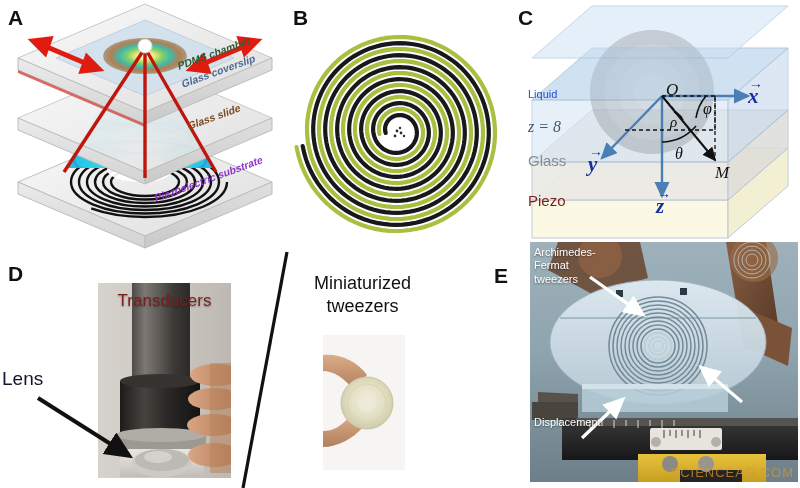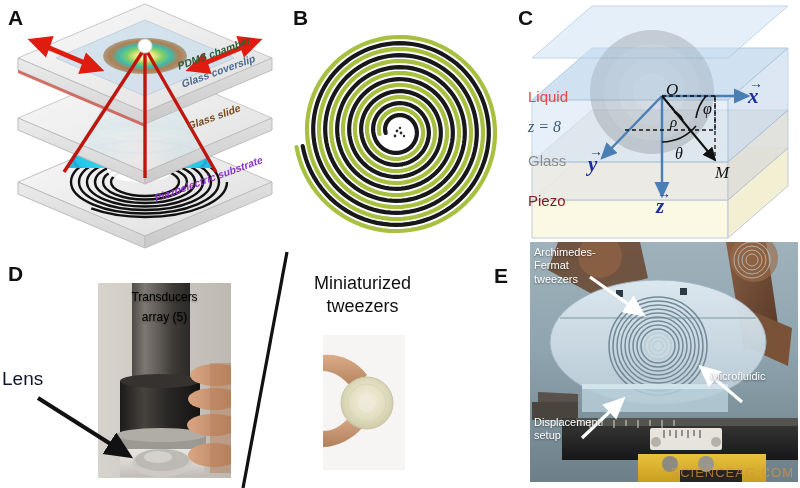--- a/index.html
+++ b/index.html
@@ -22,21 +22,21 @@
 
   
   #panelC{position:absolute;left:510px;top:0;width:290px;height:250px;}
   .clbl{position:absolute;font-size:13px;font-family:"Liberation Sans",sans-serif;z-index:40;}
   .math{font-family:"Liberation Serif",serif;font-style:italic;}
 
   
   #panelD{position:absolute;left:0;top:250px;width:480px;height:238px;}
   .photoD{position:absolute;left:98px;top:33px;width:133px;height:195px;overflow:hidden;
           background:#cfcbc6;}
-  .overlay-txt{position:absolute;color:#000000;font-size:12px;text-align:center;
+  .overlay-txt{position:absolute;color:#7f1d1d;font-size:17px;text-align:center;
                width:100%;font-family:"Liberation Sans",sans-serif;
                text-shadow:0 1px 2px rgba(0,0,0,.35);line-height:1.12;z-index:10;}
   .lens-label{position:absolute;left:2px;top:118px;font-size:19px;color:#0f172a;
               font-family:"Liberation Sans",sans-serif;}
   .mini-label{position:absolute;left:280px;top:22px;width:165px;text-align:center;
               font-size:18px;color:#111;line-height:1.25;
               font-family:"Liberation Sans",sans-serif;}
   .photoM{position:absolute;left:323px;top:85px;width:82px;height:135px;overflow:hidden;
           background:#f4f3f1;}
 
@@ -263,21 +263,21 @@
     <div class="clbl math" style="left:238px;top:84px;font-size:21px;font-weight:bold;color:#1a2fa0;">
       <span>x</span><span style="position:absolute;left:1px;top:-8px;font-size:14px;">→</span>
     </div>
     <div class="clbl math" style="left:78px;top:152px;font-size:21px;font-weight:bold;color:#1a2fa0;">
       <span>y</span><span style="position:absolute;left:1px;top:-8px;font-size:14px;">→</span>
     </div>
     <div class="clbl math" style="left:146px;top:194px;font-size:21px;font-weight:bold;color:#1a2fa0;">
       <span>z</span><span style="position:absolute;left:1px;top:-8px;font-size:14px;">→</span>
     </div>
 
-    <div class="clbl" style="left:18px;top:88px;color:#ef4444;font-size:15px;">Liquid</div>
+    <div class="clbl" style="left:18px;top:88px;color:#1d4ed8;font-size:11px;">Liquid</div>
     <div class="clbl math" style="left:18px;top:118px;color:#3d5a75;font-size:16px;">z = 8</div>
     <div class="clbl" style="left:18px;top:152px;color:#8c8c8c;font-size:15px;">Glass</div>
     <div class="clbl" style="left:18px;top:192px;color:#7f1d1d;font-size:15px;">Piezo</div>
   </div>
 
   <div id="panelD">
     <div class="panel-letter" style="left:8px;top:12px;">D</div>
 
     <div class="photoD">
       <svg width="133" height="195" style="position:absolute;left:0;top:0;">
@@ -327,21 +327,20 @@
 
         <g>
           <ellipse cx="118" cy="92" rx="26" ry="11" fill="url(#fingerG)"></ellipse>
           <ellipse cx="116" cy="116" rx="26" ry="11" fill="url(#fingerG)"></ellipse>
           <ellipse cx="115" cy="142" rx="26" ry="11" fill="url(#fingerG)"></ellipse>
           <ellipse cx="116" cy="172" rx="26" ry="12" fill="url(#fingerG)"></ellipse>
           <rect x="112" y="80" width="26" height="110" fill="#b8835f" opacity="0.55"></rect>
         </g>
       </svg>
       <div class="overlay-txt" style="top:8px;">Transducers</div>
-      <div class="overlay-txt" style="top:28px;">array (5)</div>
     </div>
 
     <div class="lens-label">Lens</div>
 
     <svg width="480" height="238" style="position:absolute;left:0;top:0;pointer-events:none;">
       <defs>
         <marker id="arrBlk" markerWidth="7" markerHeight="7" refX="5.5" refY="3.2" orient="auto">
           <path d="M0,0 L7,3.2 L0,6.4 z" fill="#111"></path>
         </marker>
       </defs>
@@ -497,25 +496,23 @@
         </g>
       </svg>
 
       <div class="elbl" style="left:4px;top:4px;">
         <div>Archimedes-</div>
         <div>Fermat</div>
         <div>tweezers</div>
       </div>
 
       <div class="elbl" style="left:152px;top:128px;text-align:center;width:112px;">
-        <div>Microfluidic</div>
       </div>
 
       <div class="elbl" style="left:4px;top:174px;">
         <div>Displacement</div>
-        <div>setup</div>
       </div>
 
       <div class="watermark">SCIENCEAG.COM</div>
     </div>
   </div>
 
 </div>
 
 </body></html>

